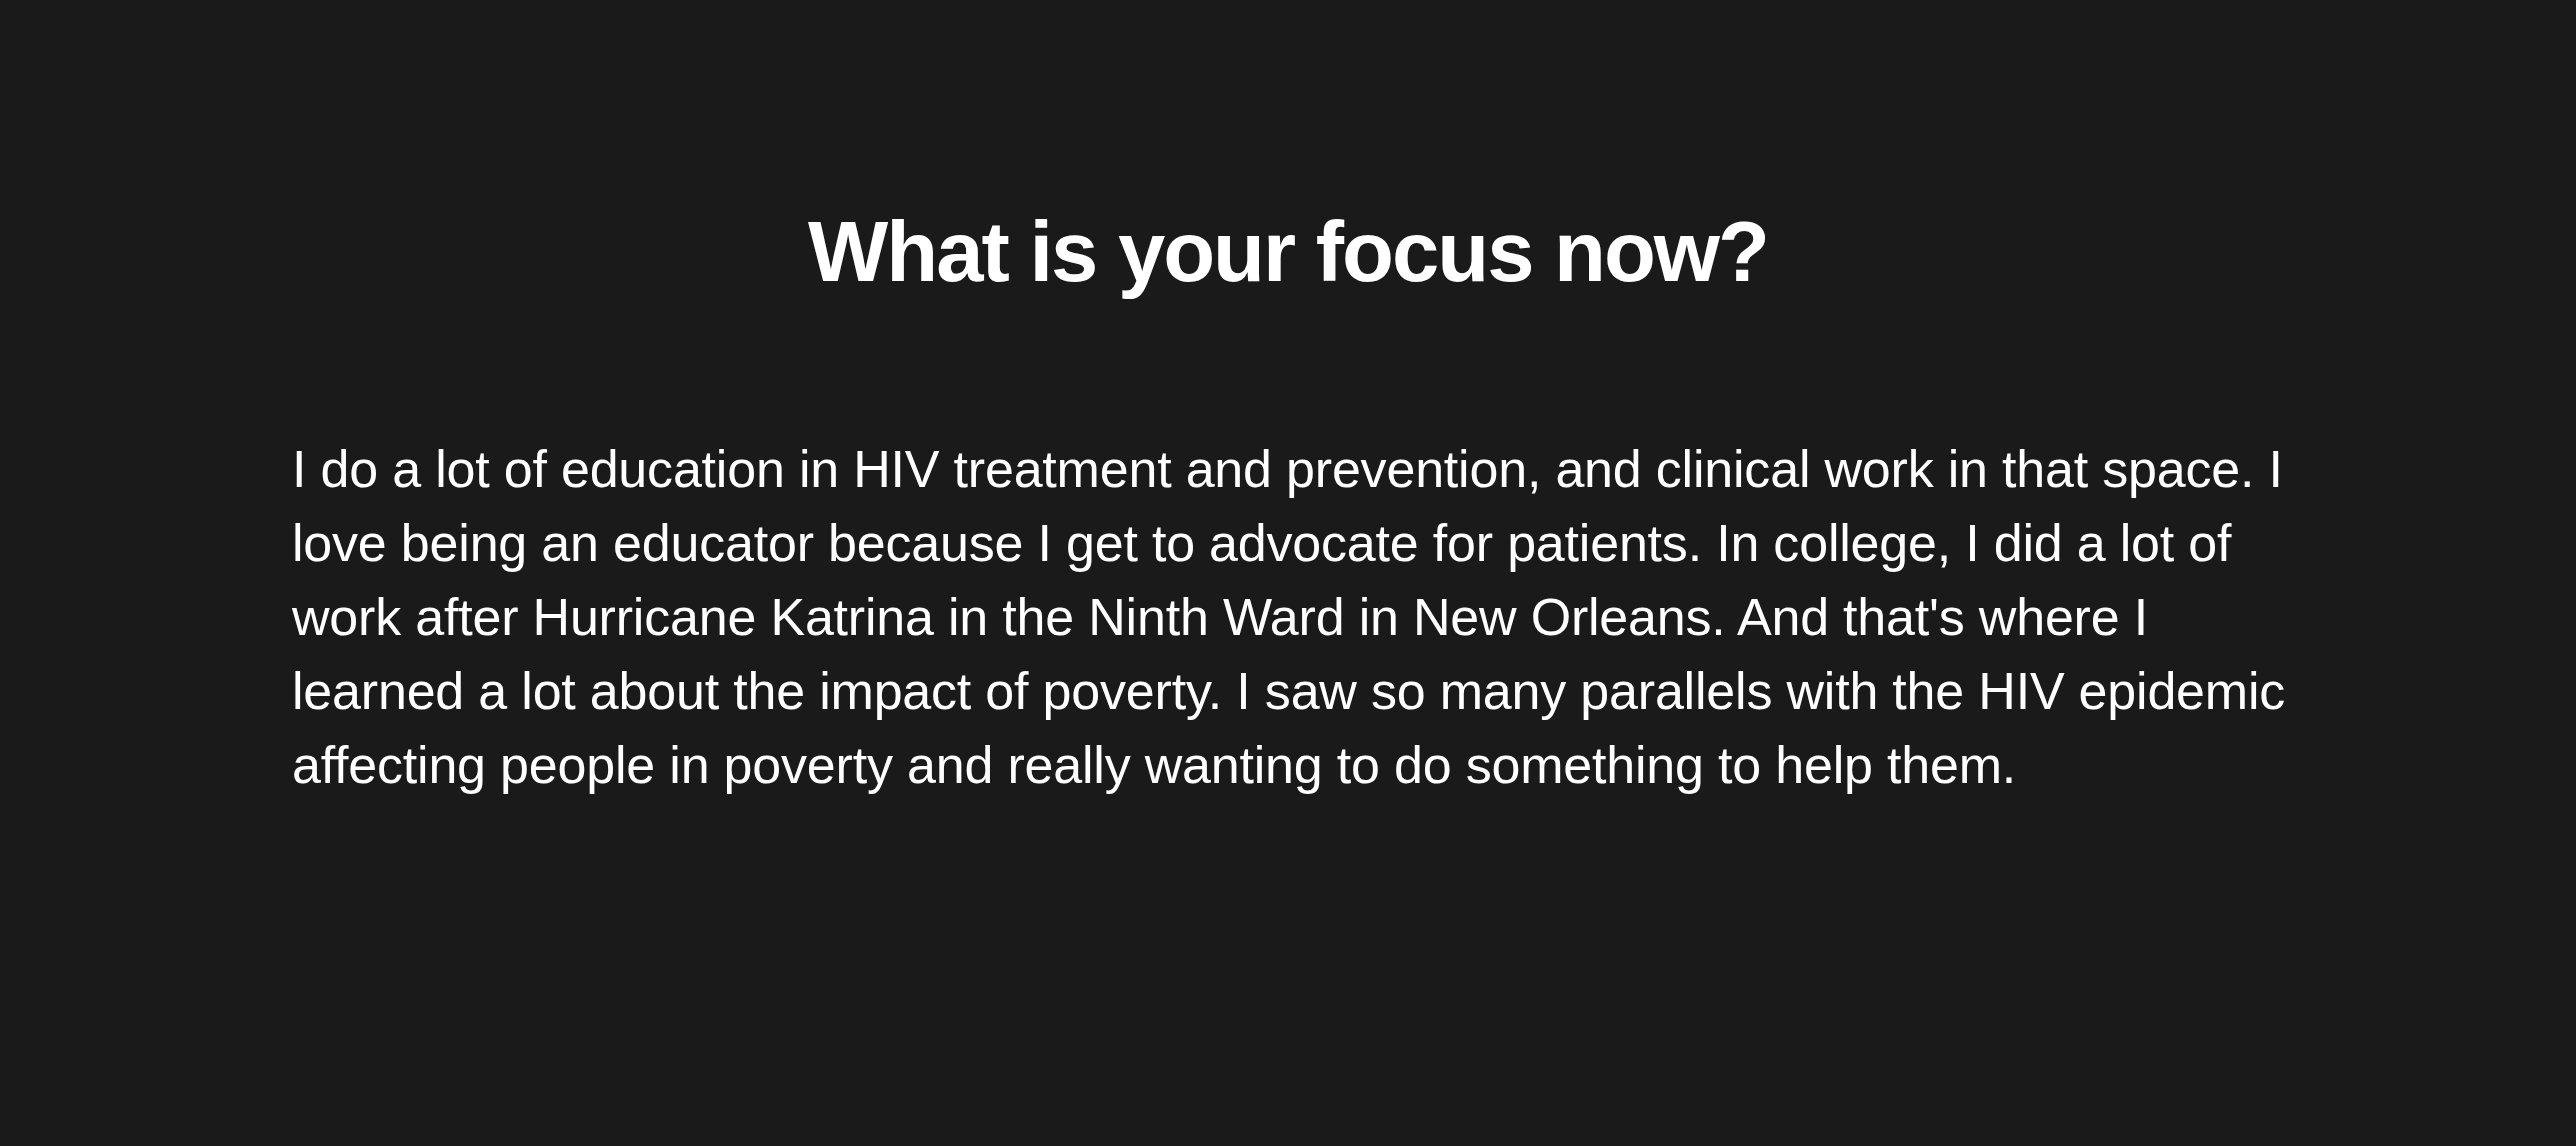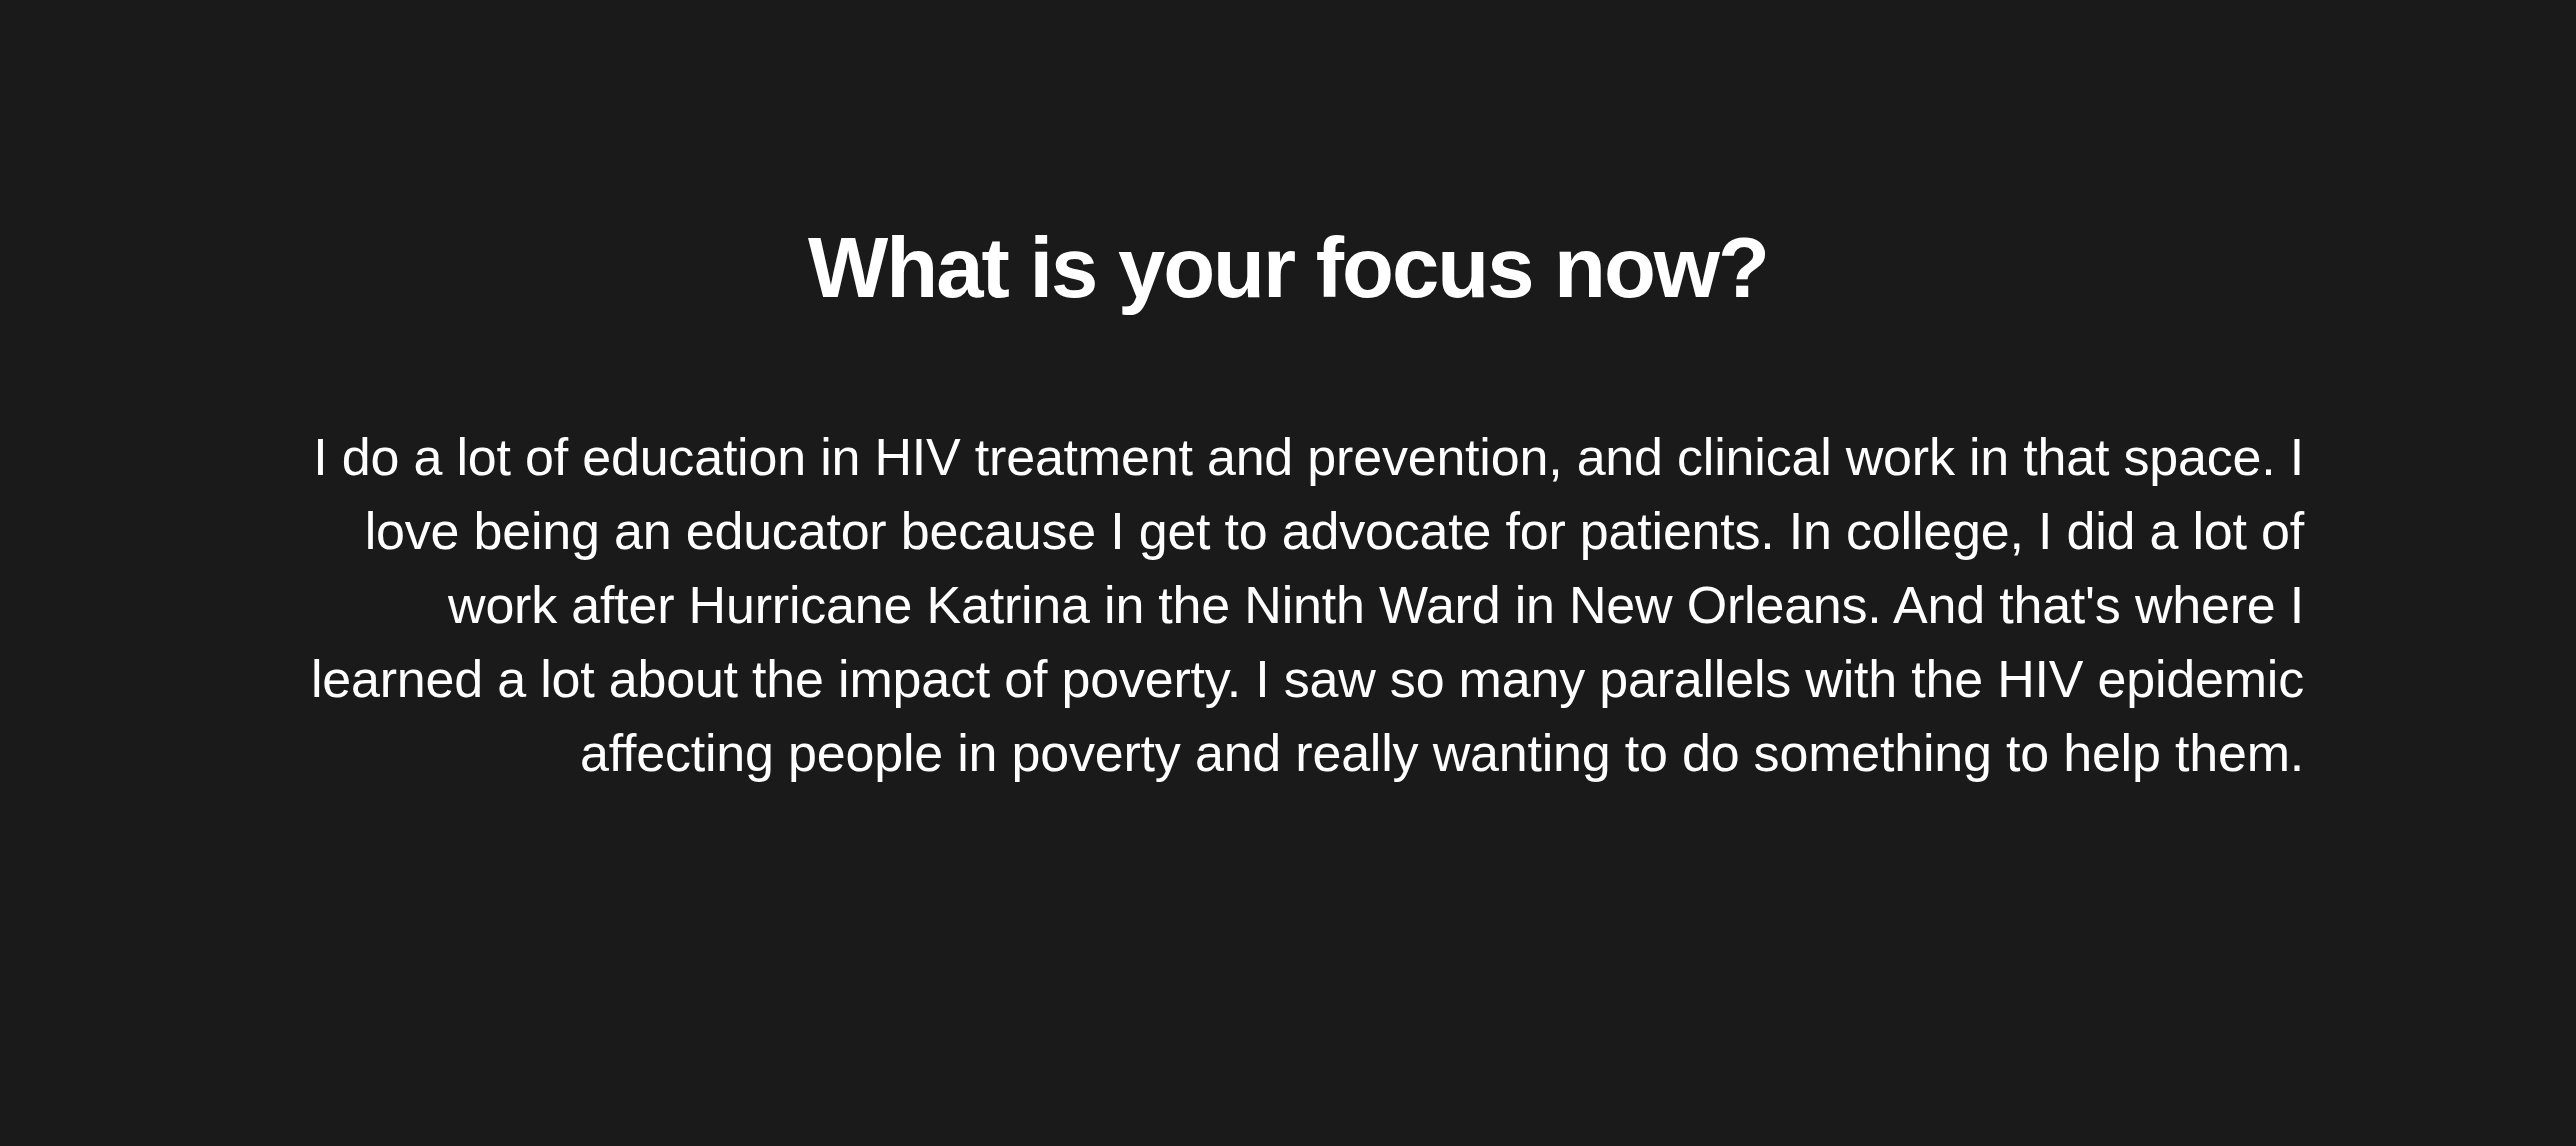--- a/index.html
+++ b/index.html
@@ -25,50 +25,50 @@
     position: relative;
   }
   .qa-block {
     width: 2024px;
     margin: 0 auto;
     display: flex;
     flex-direction: column;
     align-items: center;
   }
   .question-heading {
-    margin: 16px;
+    margin: 0;
     padding: 0;
     color: #ffffff;
     font-family: "Liberation Sans", sans-serif;
     font-weight: 700;
     font-size: 85px;
     line-height: 1.08;
     letter-spacing: -2px;
     text-align: center;
     position: absolute;
     top: 206px;
     left: 0;
     right: 0;
     white-space: nowrap;
   }
   .answer-paragraph {
-    margin: 4px;
+    margin: 16px;
     padding: 0;
     position: absolute;
     top: 416px;
     left: 50%;
     transform: translateX(-50%);
     width: 2024px;
     color: #ffffff;
     font-family: "Liberation Sans", sans-serif;
     font-weight: 400;
     font-size: 52px;
     line-height: 74px;
     letter-spacing: -0.2px;
-    text-align: right;
+    text-align: left;
     word-spacing: 0px;
   }
 </style>
 </head>
 <body style="background: rgb(26, 26, 26);">
 
 <div class="card">
   <div class="qa-block">
     <h1 class="question-heading">What is your focus now?</h1>
     <p class="answer-paragraph">I do a lot of education in HIV treatment and prevention, and clinical work in that space. I love being an educator because I get to advocate for patients. In college, I did a lot of work after Hurricane Katrina in the Ninth Ward in New Orleans. And that's where I learned a lot about the impact of poverty. I saw so many parallels with the HIV epidemic affecting people in poverty and really wanting to do something to help them.</p>

